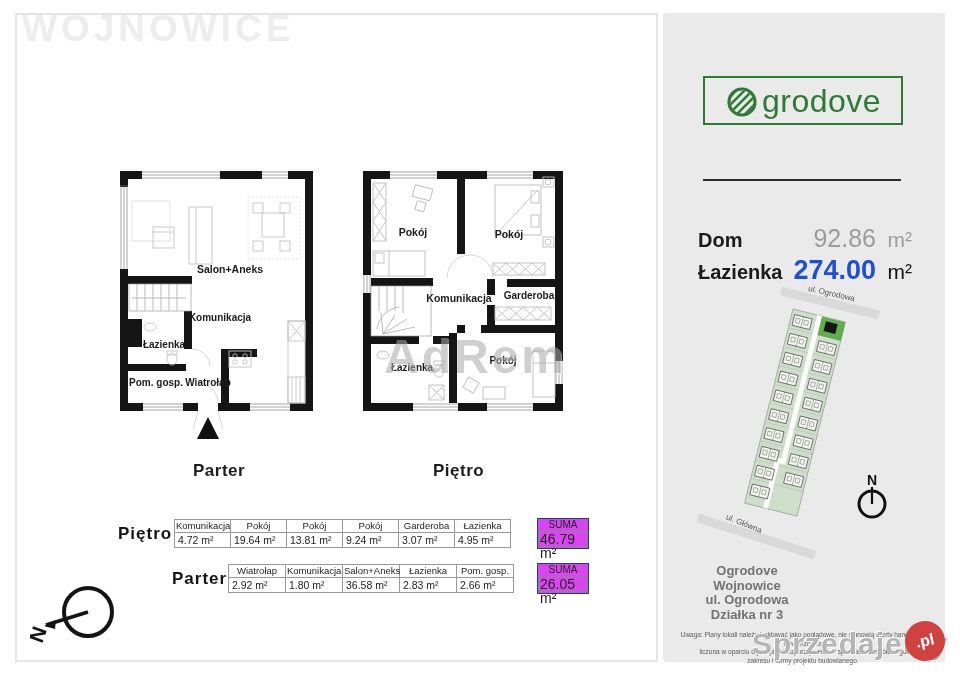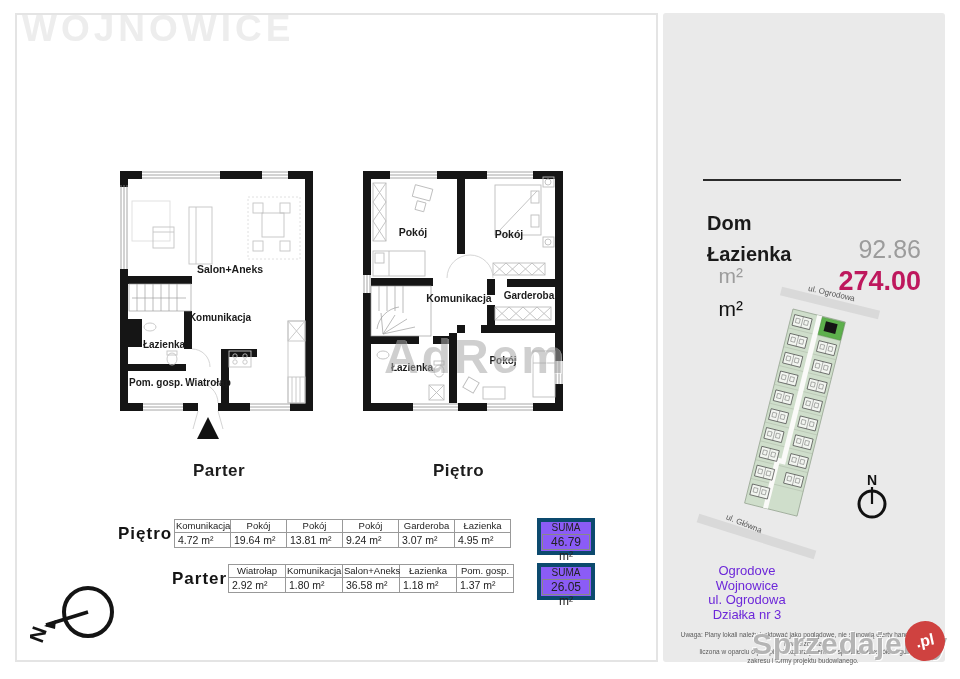--- a/index.html
+++ b/index.html
@@ -11,37 +11,37 @@
   .plan-caption{position:absolute;font-size:17px;font-weight:700;color:#1c1c1c;letter-spacing:.5px;}
   .wm-adrem{position:absolute;left:384px;top:329px;font-size:48px;font-weight:700;letter-spacing:3px;
             color:#a8a8a8;opacity:.55;text-shadow:1px 1px 0 #fff;}
   .tbl-label{position:absolute;font-size:17px;font-weight:700;color:#141414;letter-spacing:1px;}
   .areatable{position:absolute;display:flex;border:1px solid #999;background:#fff;}
   .acell{border-right:1px solid #999;}
   .acell:last-child{border-right:none;}
   .acell .h{font-size:9.5px;text-align:center;height:12px;line-height:12px;border-bottom:1px solid #999;
             padding:0 1px;white-space:nowrap;color:#222;}
   .acell .v{font-size:10.5px;text-align:left;height:14px;line-height:14px;padding:0 3px;color:#222;}
-  .suma{position:absolute;width:50px;border:4px solid #0c4a6e;background:#8b5cf6;}
+  .suma{position:absolute;width:50px;border:1px solid #0c4a6e;background:#d946ef;}
   .suma .h{font-size:10px;text-align:center;height:12px;line-height:12px;color:#222;}
-  .suma .v{border:1px solid #888;margin:0 1px 1px 1px;font-size:12px;text-align:center;height:14px;line-height:14px;color:#222;}
+  .suma .v{border:1px solid #888;margin:0 1px 1px 1px;font-size:14px;text-align:left;height:14px;line-height:14px;color:#222;}
   .sidebar{position:absolute;left:663px;top:13px;width:282px;height:649px;background:#eaeaea;border-radius:3px;}
   .logo-box{position:absolute;left:40px;top:63px;width:196px;height:45px;border:2px solid #2c7a33;
             display:flex;align-items:center;justify-content:center;gap:3px;}
   .logo-text{font-size:32px;color:#2c7a33;font-weight:500;line-height:1;letter-spacing:.5px;}
   .unit-number{position:absolute;left:0;top:113px;width:282px;text-align:center;font-size:44px;font-weight:800;color:#141414;}
   .unit-underline{position:absolute;left:40px;top:166px;width:198px;height:2px;background:#2b2b2b;}
-  .area-row{position:absolute;left:44px;width:214px;display:flex;align-items:baseline;flex-direction:column;}
+  .area-row{position:absolute;left:35px;width:214px;display:flex;align-items:baseline;}
   .area-row .lbl{font-size:20px;font-weight:600;color:#1a1a1a;}
-  .area-row .val{margin-left:auto;font-size:25px;}
+  .area-row .val{margin-left:auto;font-size:25px;margin-top:12px;}
   .area-row .unit{width:36px;text-align:right;font-size:21px;}
   .row-dom .val,.row-dom .unit{color:#9c9c9c;}
-  .row-dzialka .val{font-size:27px;font-weight:600;color:#be185d;}
+  .row-dzialka .val{font-size:27px;font-weight:600;color:#1d4ed8;}
   .row-dzialka .unit{color:#111;}
-  .contact-col{position:absolute;text-align:center;font-size:13px;font-weight:400;line-height:14.5px;color:#6d28d9;}
+  .contact-col{position:absolute;text-align:center;font-size:13px;font-weight:700;line-height:14.5px;color:#737373;}
   .disclaimer{position:absolute;left:8px;top:618px;width:264px;text-align:center;font-size:6.5px;line-height:8.5px;color:#5a5a5a;}
   .wm-spr{position:absolute;left:752px;top:627px;font-size:30px;font-weight:800;letter-spacing:1px;
           color:rgba(120,120,120,.55);text-shadow:1px 1px 0 rgba(255,255,255,.9),-1px -1px 0 rgba(255,255,255,.9);}
   .wm-pl{position:absolute;left:905px;top:621px;width:40px;height:40px;border-radius:50%;background:#cf4240;
          color:#fff;font-size:16px;font-weight:800;display:flex;align-items:center;justify-content:center;
          transform:rotate(-12deg);}
   svg text{font-family:"Liberation Sans","DejaVu Sans",sans-serif;}
 </style>
 </head>
 <body>
@@ -307,40 +307,58 @@
     <div class="acell" style="width:56px">
       <div class="h">Komunikacja</div>
         <div class="v">1.80 m²</div>
       </div>
     <div class="acell" style="width:56px">
       <div class="h">Salon+Aneks</div>
         <div class="v">36.58 m²</div>
       </div>
     <div class="acell" style="width:56px">
       <div class="h">Łazienka</div>
-        <div class="v">1.18 m²</div>
+        <div class="v">2.83 m²</div>
       </div>
     <div class="acell" style="width:56px">
       <div class="h">Pom. gosp.</div>
-        <div class="v">1.37 m²</div>
+        <div class="v">2.66 m²</div>
       </div>
   </div>
   <div class="suma" style="left:537px;top:563px">
     <div class="h">SUMA</div>
     <div class="v">26.05 m²</div>
   </div>
 
   <svg style="position:absolute;left:30px;top:580px" width="120" height="80" viewBox="0 0 120 80">
     <circle cx="58" cy="32" r="24" fill="none" stroke="#141414" stroke-width="4"></circle>
     <line x1="58" y1="32" x2="16" y2="45" stroke="#141414" stroke-width="3.5"></line>
     <polygon points="14,46 26,40 25,49" fill="#141414"></polygon>
     <text transform="translate(12,64) rotate(-70)" font-size="21" font-weight="700" fill="#141414">N</text>
   </svg>
 
   <div class="sidebar">
+    <div class="logo-box">
+      <svg width="34" height="34" viewBox="0 0 34 34">
+        <defs>
+            <clipPath id="oc">
+              <circle cx="17" cy="18" r="11.5"></circle>
+            </clipPath>
+          </defs>
+        <circle cx="17" cy="18" r="13" fill="none" stroke="#2c7a33" stroke-width="3.2"></circle>
+        <g clip-path="url(#oc)" stroke="#2c7a33" stroke-width="2.4">
+          <line x1="-8" y1="34" x2="26" y2="0"></line>
+            <line x1="-2" y1="36" x2="32" y2="2"></line>
+          <line x1="4" y1="38" x2="38" y2="4"></line>
+            <line x1="10" y1="40" x2="44" y2="6"></line>
+          <line x1="-14" y1="32" x2="20" y2="-2"></line>
+        </g>
+      </svg>
+      <span class="logo-text">grodove</span>
+    </div>
     <div class="unit-underline"></div>
 
     <div class="area-row row-dom" style="top:199px">
       <span class="lbl">Dom</span>
       <span class="val">92.86</span>
       <span class="unit">m²</span>
     </div>
     <div class="area-row row-dzialka" style="top:230px">
       <span class="lbl">Łazienka</span>
       <span class="val">274.00</span>

